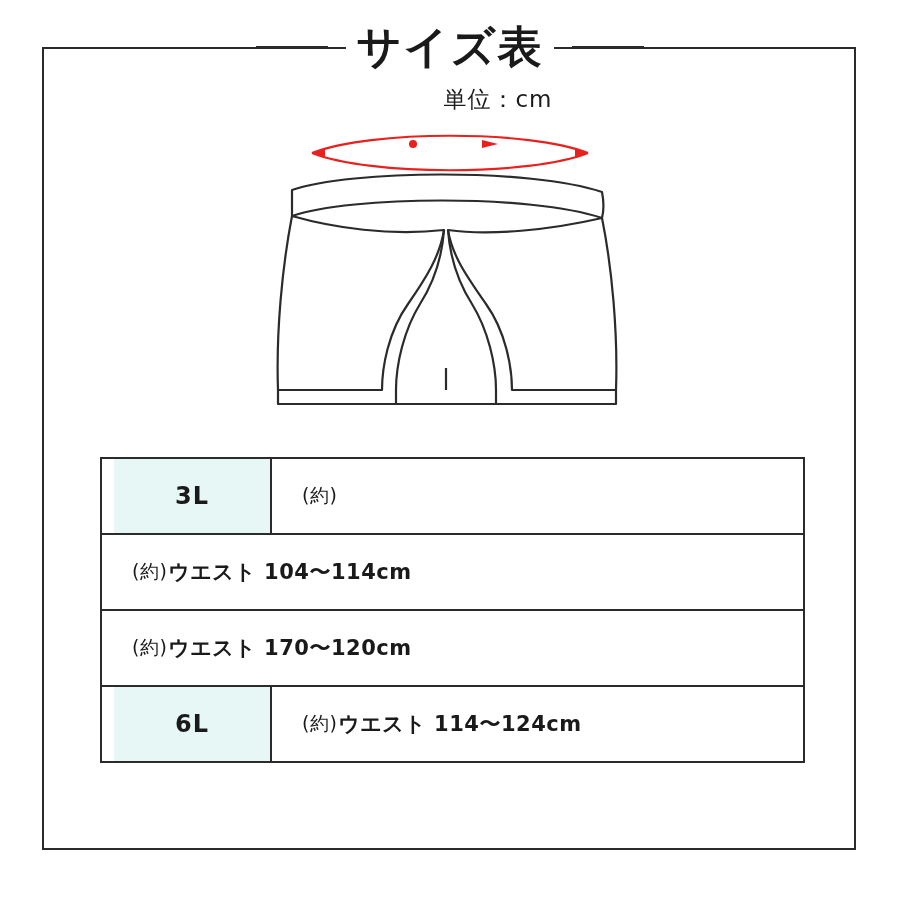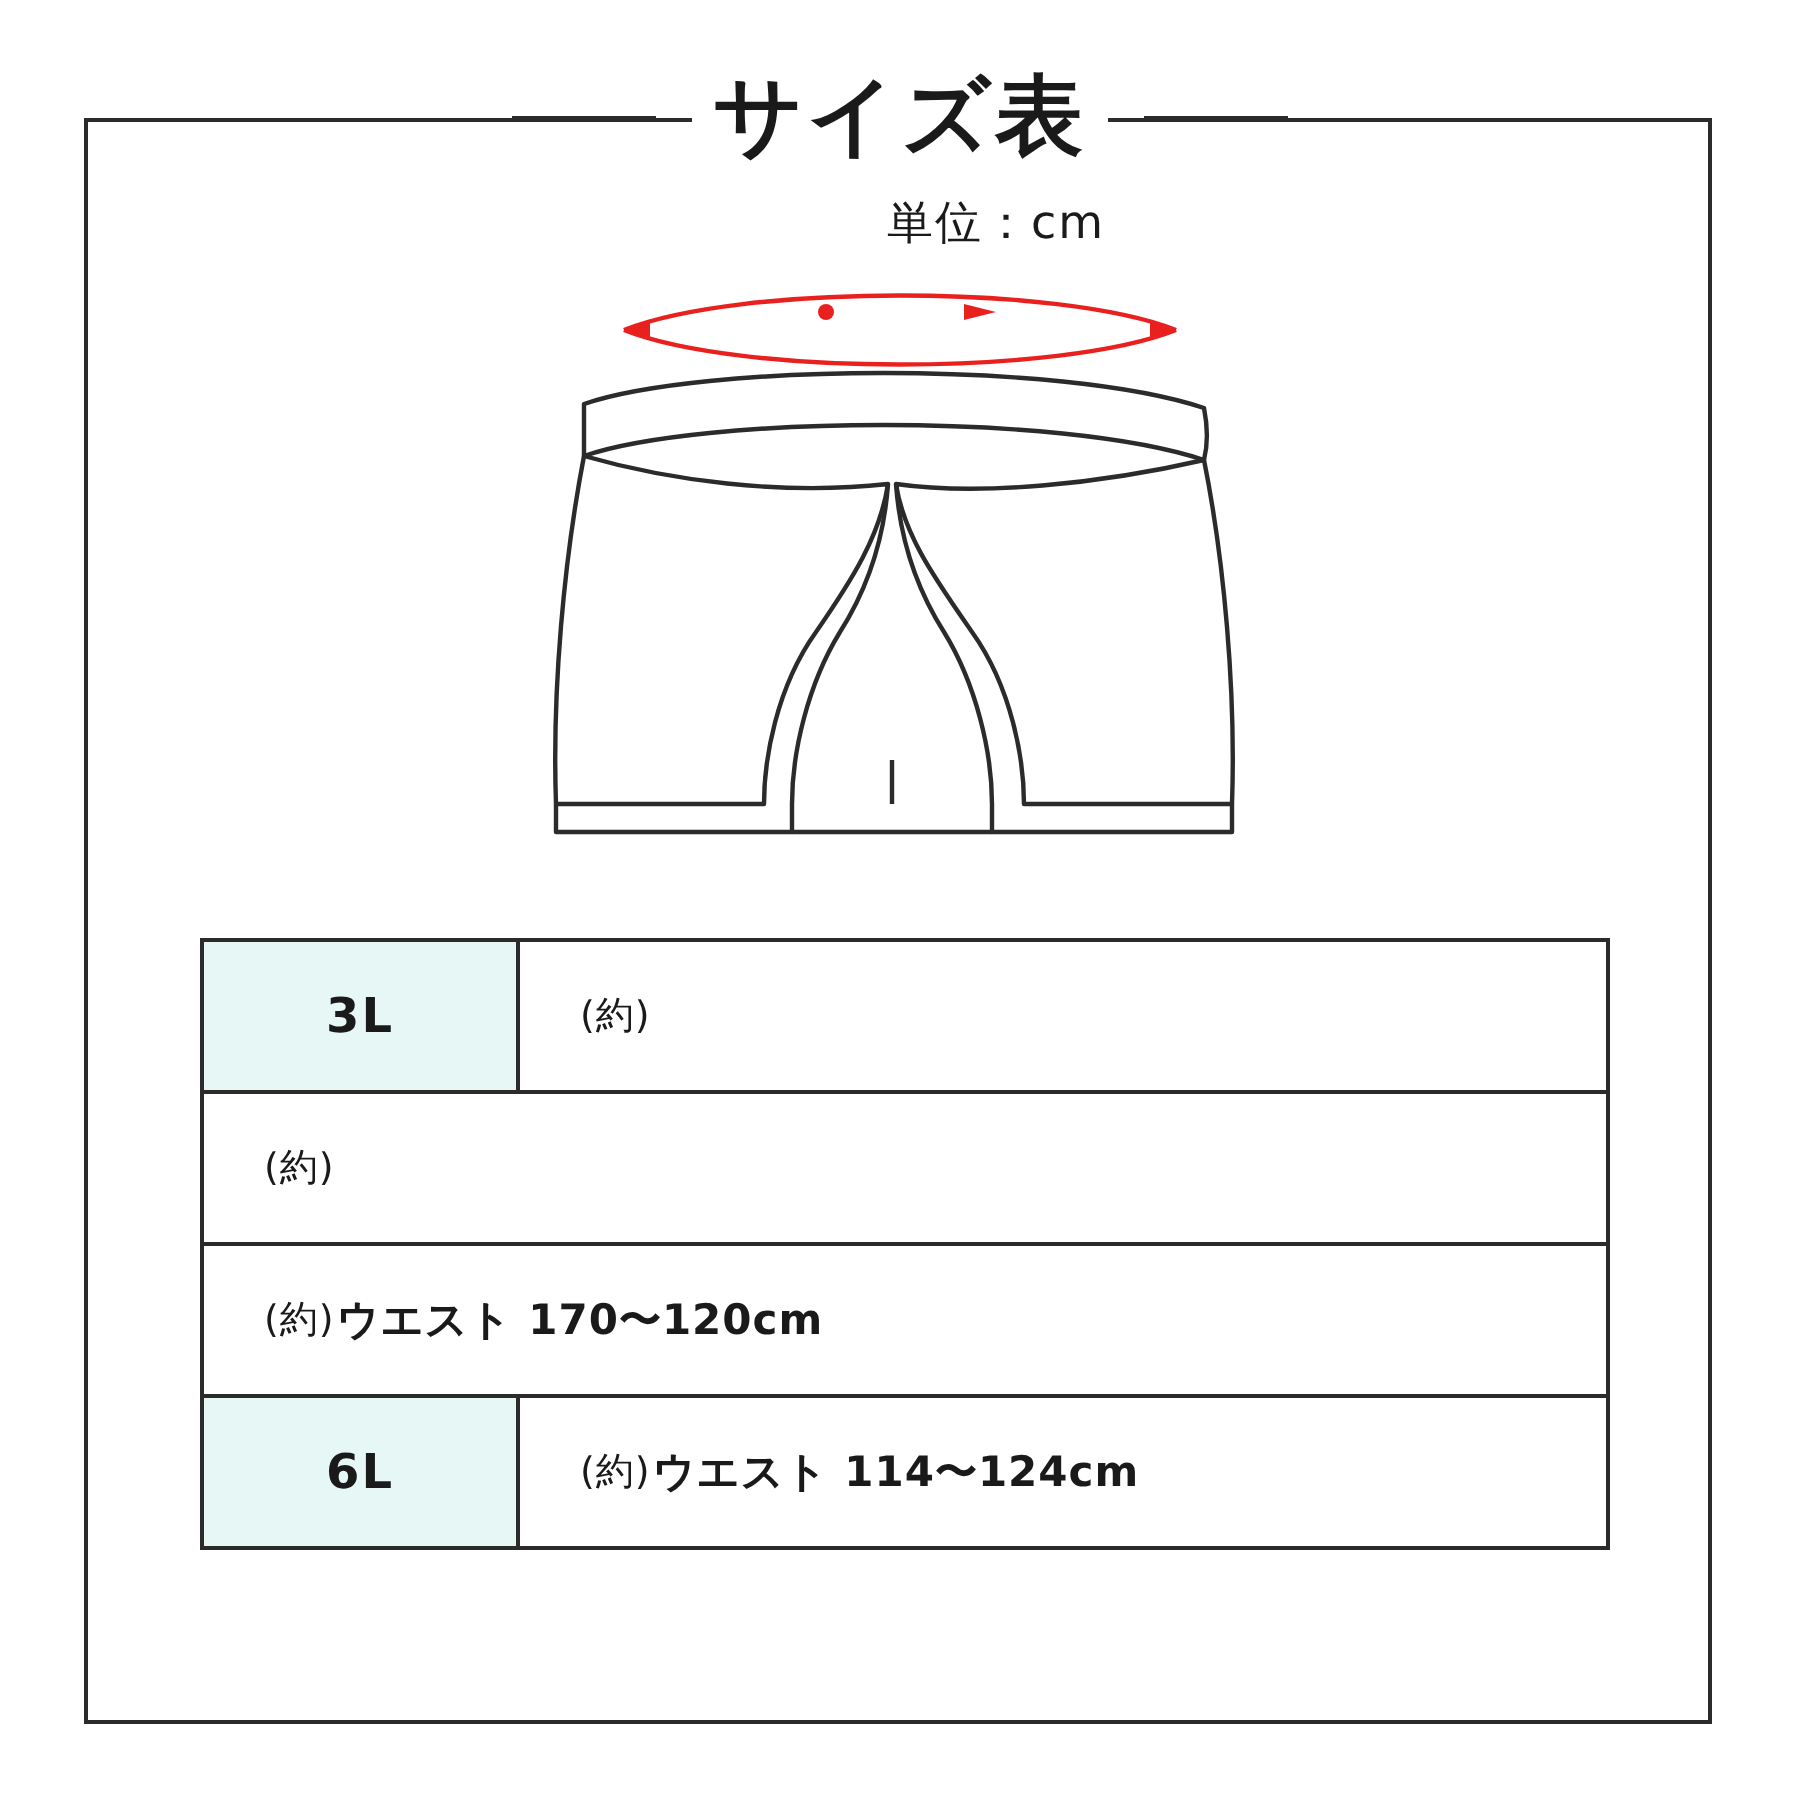--- a/index.html
+++ b/index.html
@@ -12,21 +12,21 @@
     height: 900px;
     font-family: "DejaVu Sans", "Liberation Sans", sans-serif;
     color: #1a1a1a;
     position: relative;
     overflow: hidden;
   }
 
   .page {
     position: absolute;
     left: 0;
-    top: 12px;
+    top: 0;
     width: 900px;
     height: 832px;
   }
 
   
   .frame {
     position: absolute;
     left: 42px;
     top: 47px;
     width: 814px;
@@ -103,20 +103,21 @@
     width: 158px;
     background: #e6f7f5;
     display: flex;
     align-items: center;
     justify-content: center;
     font-size: 24px;
     font-weight: 700;
     border-right: 2px solid #2b2b2b;
     box-sizing: border-box;
     letter-spacing: 1px;
+    margin-left: 12px;
   }
   .cell-desc {
     flex: 1;
     display: flex;
     align-items: center;
     padding-left: 30px;
     font-size: 21px;
     font-weight: 700;
     letter-spacing: 0.5px;
     box-sizing: border-box;
@@ -179,20 +180,21 @@
     <div class="row">
       <div class="cell-size">3L</div>
       <div class="cell-desc">
         <span class="prefix">(約)</span>
       </div>
     </div>
 
     <div class="row">
       <div class="cell-desc">
         <span class="prefix">(約)</span>
+        <span>ウエスト 104〜114cm</span>
       </div>
     </div>
 
     <div class="row">
       <div class="cell-desc">
         <span class="prefix">(約)</span>
         <span>ウエスト 170〜120cm</span>
       </div>
     </div>
 

